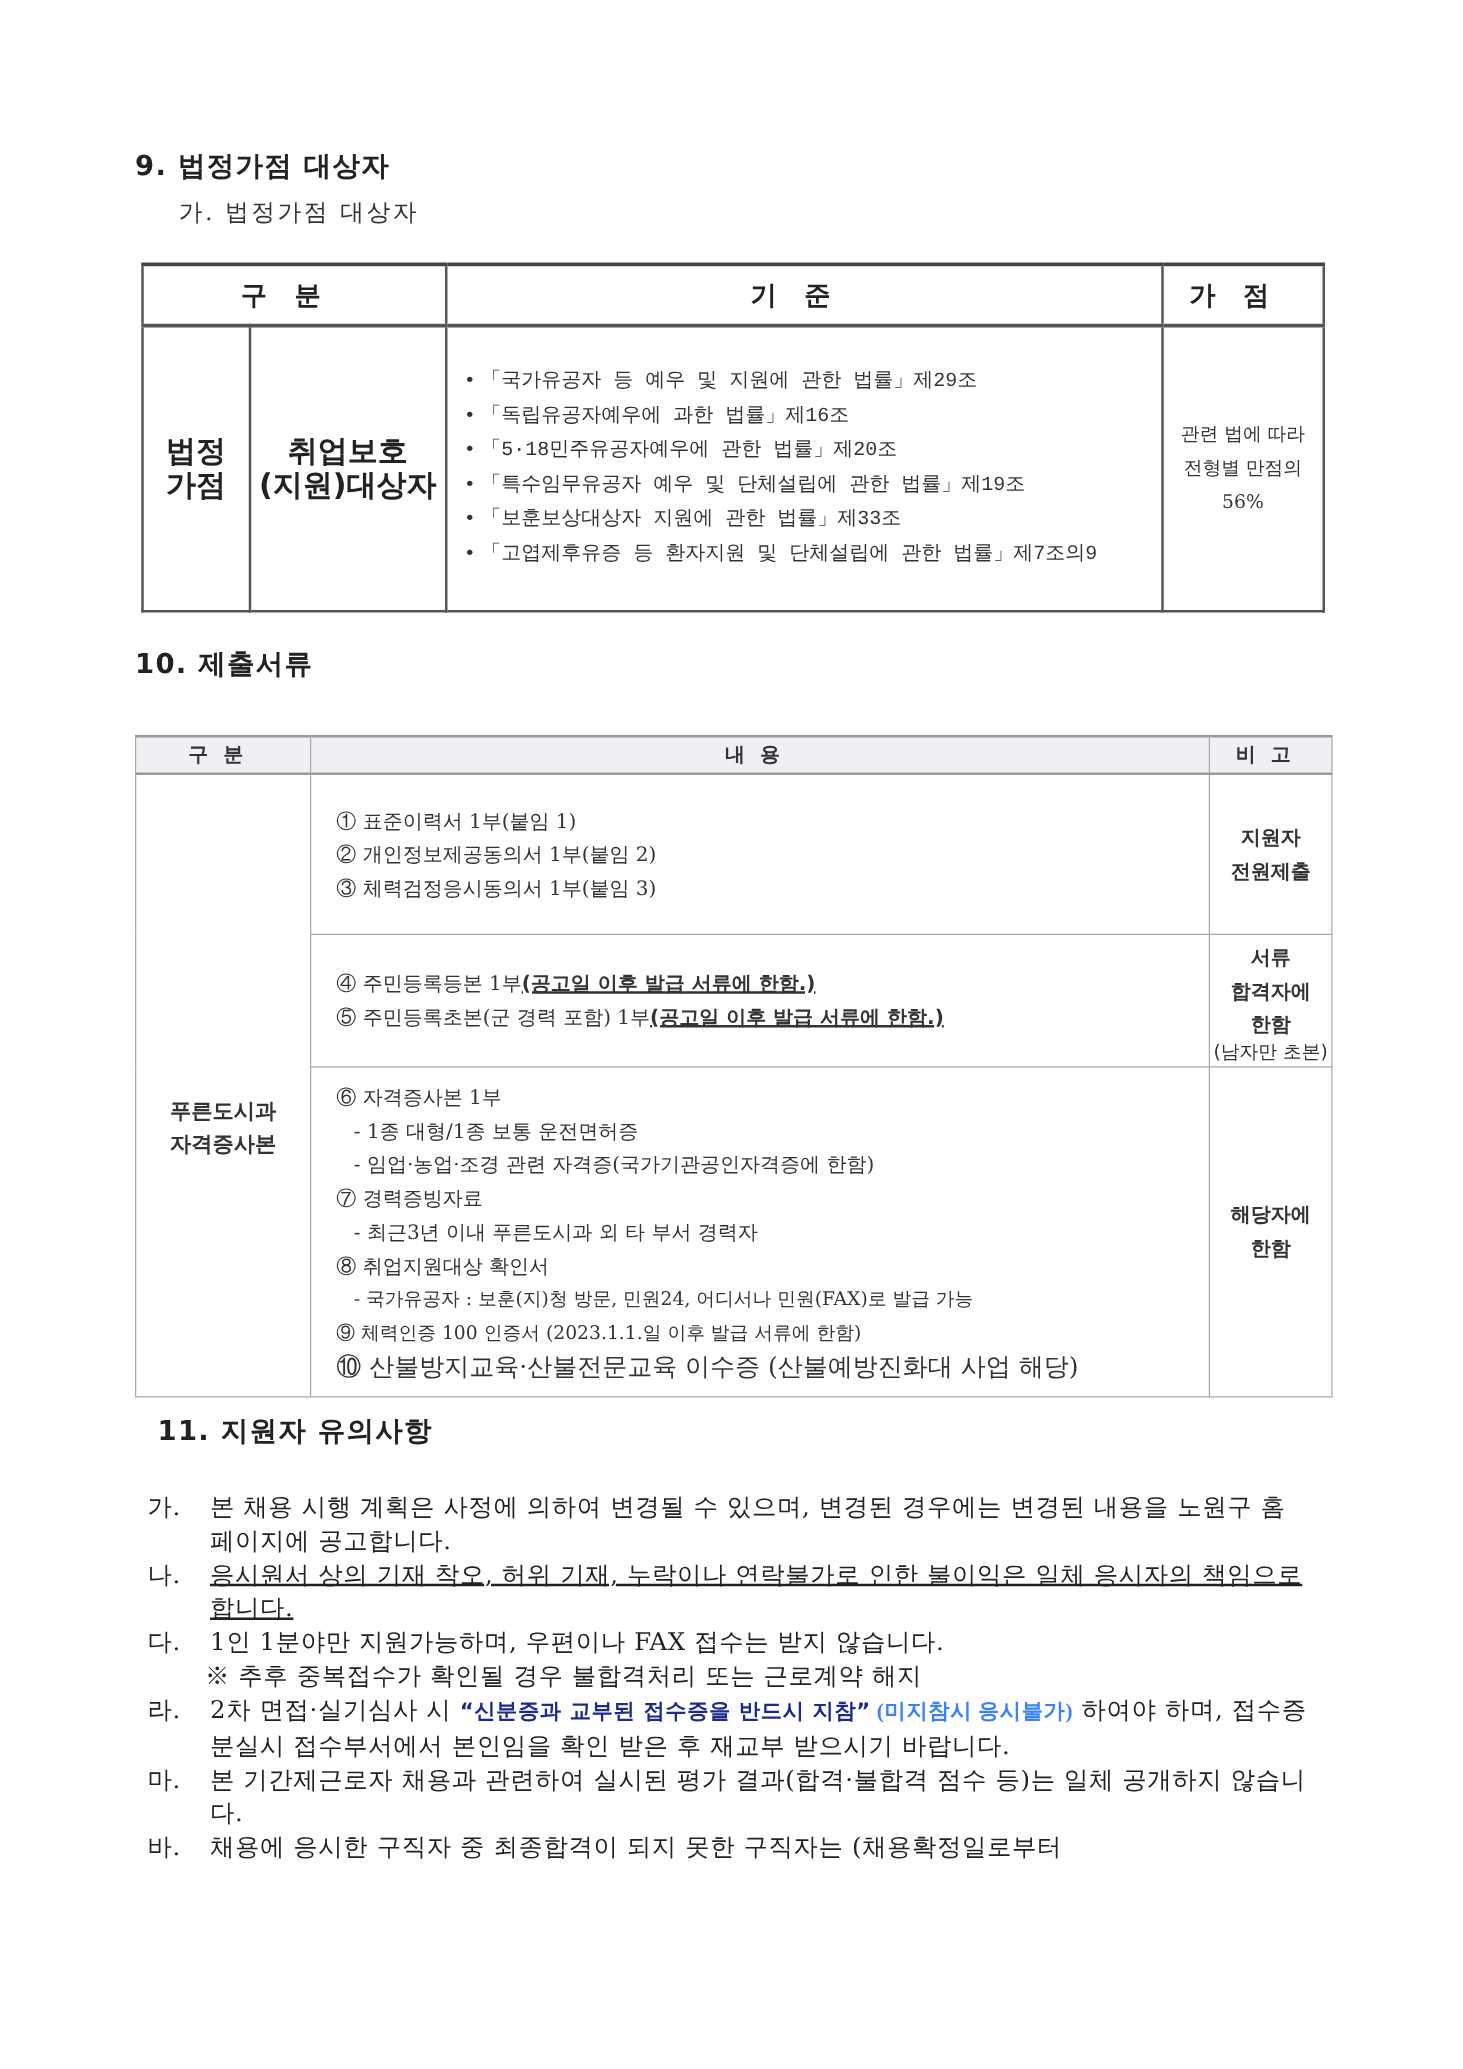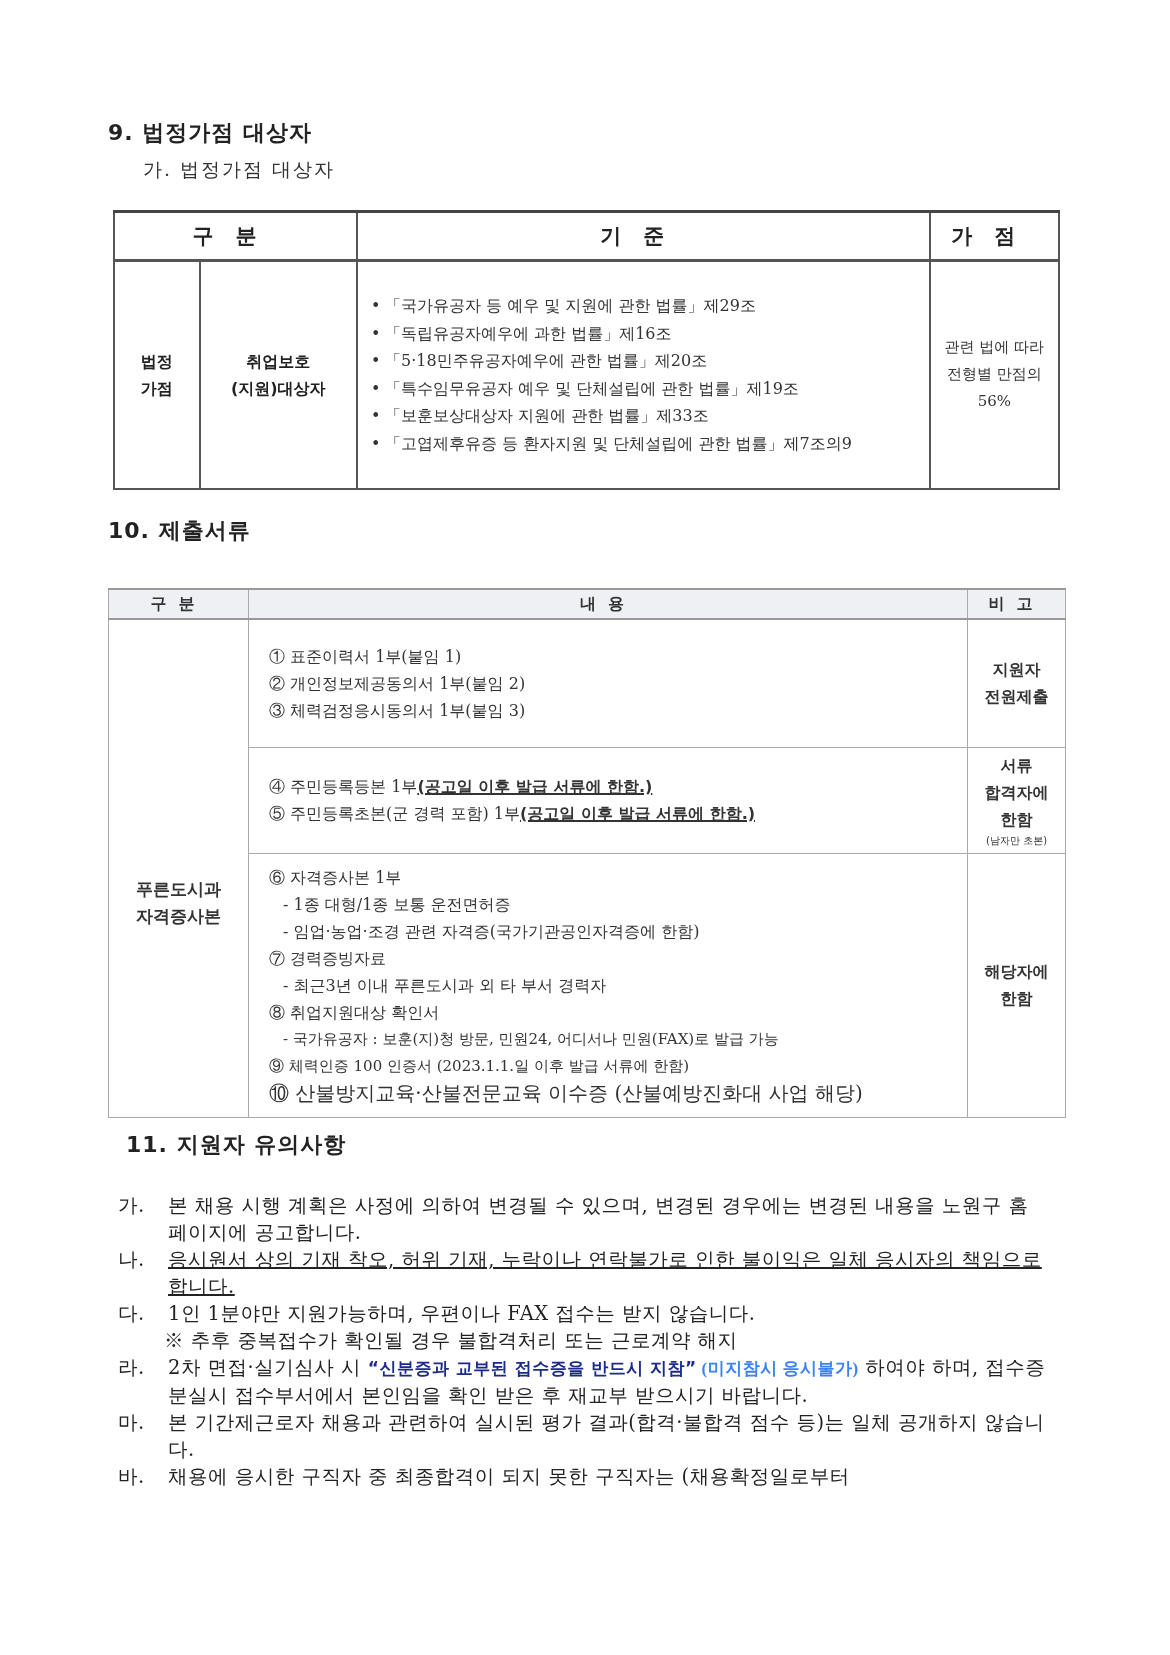--- a/index.html
+++ b/index.html
@@ -19,45 +19,45 @@
   .t1 { position: absolute; left: 113px; top: 210px; width: 947px; border-collapse: collapse; }
   .t1 td, .t1 th { border: 2px solid #555; }
   .t1 th {
     height: 44px; font-family: "DejaVu Sans", "Liberation Sans", sans-serif;
     font-size: 21px; font-weight: bold; letter-spacing: 22px; text-align: center; color: #222;
     border-top: 3px solid #444; border-bottom: 3px solid #555;
   }
   .t1 td { vertical-align: middle; }
   .cell-bold {
     font-family: "DejaVu Sans", "Liberation Sans", sans-serif;
-    font-size: 16px; font-weight: bold; text-align: center; line-height: 27px; color: #222;
+    font-size: 24px; font-weight: bold; text-align: center; line-height: 27px; color: #222;
   }
   .crit-list { list-style: none; margin: 0; padding: 14px 8px 14px 10px; font-size: 16px; line-height: 27.5px; color: #333; }
-  .crit-list li { position: relative; padding-left: 16px; }
+  .crit-list li { position: relative; padding-left: 16px; font-family: Liberation Mono, monospace; }
   .crit-list li::before { content: "•"; position: absolute; left: 2px; }
   .points { font-size: 15px; text-align: center; line-height: 27px; color: #333; }
 
   
   .t2 { position: absolute; left: 108px; top: 588px; width: 958px; border-collapse: collapse; }
   .t2 td, .t2 th { border: 1px solid #aaa; }
   .t2 th {
     background: #eef0f4; height: 26px; font-family: "DejaVu Sans", "Liberation Sans", sans-serif;
     font-size: 16px; font-weight: bold; letter-spacing: 12px; text-align: center; color: #333;
     border-top: 2px solid #999; border-bottom: 2px solid #999;
   }
   .t2 .rowlabel {
     font-family: "DejaVu Sans", "Liberation Sans", sans-serif;
     font-size: 17px; font-weight: bold; text-align: center; line-height: 27px; color: #333; vertical-align: middle;
   }
   .t2 .content { font-size: 16px; line-height: 27px; color: #333; padding: 0 8px 0 20px; vertical-align: middle; }
   .t2 .note {
     font-family: "DejaVu Sans", "Liberation Sans", sans-serif;
     font-size: 16px; font-weight: bold; text-align: center; line-height: 27px; color: #333; vertical-align: middle;
   }
-  .t2 .note small { display: block; font-size: 10px; font-weight: normal; line-height: 16px; }
+  .t2 .note small { display: block; font-size: 15px; font-weight: normal; line-height: 16px; }
   .ul-bold { font-family: "DejaVu Sans", "Liberation Sans", sans-serif; font-weight: bold; text-decoration: underline; text-decoration-thickness: 2px; }
   .dash { padding-left: 14px; }
 
   
   .notes { position: absolute; left: 118px; top: 1192px; width: 930px; font-size: 19.5px; line-height: 27px; color: #222; letter-spacing: 0.5px; }
   .notes .item { position: relative; padding-left: 50px; }
   .notes .item .mark { position: absolute; left: 0; top: 0; }
   .notes .underline { text-decoration: underline; text-decoration-thickness: 2px; }
   .blue { color: #1b2a8c; font-family: "DejaVu Sans", "Liberation Sans", sans-serif; font-weight: bold; font-size: 17px; }
   .red { color: #3b82f6; font-family: Liberation Serif, serif; font-weight: bold; font-size: 17px; }

